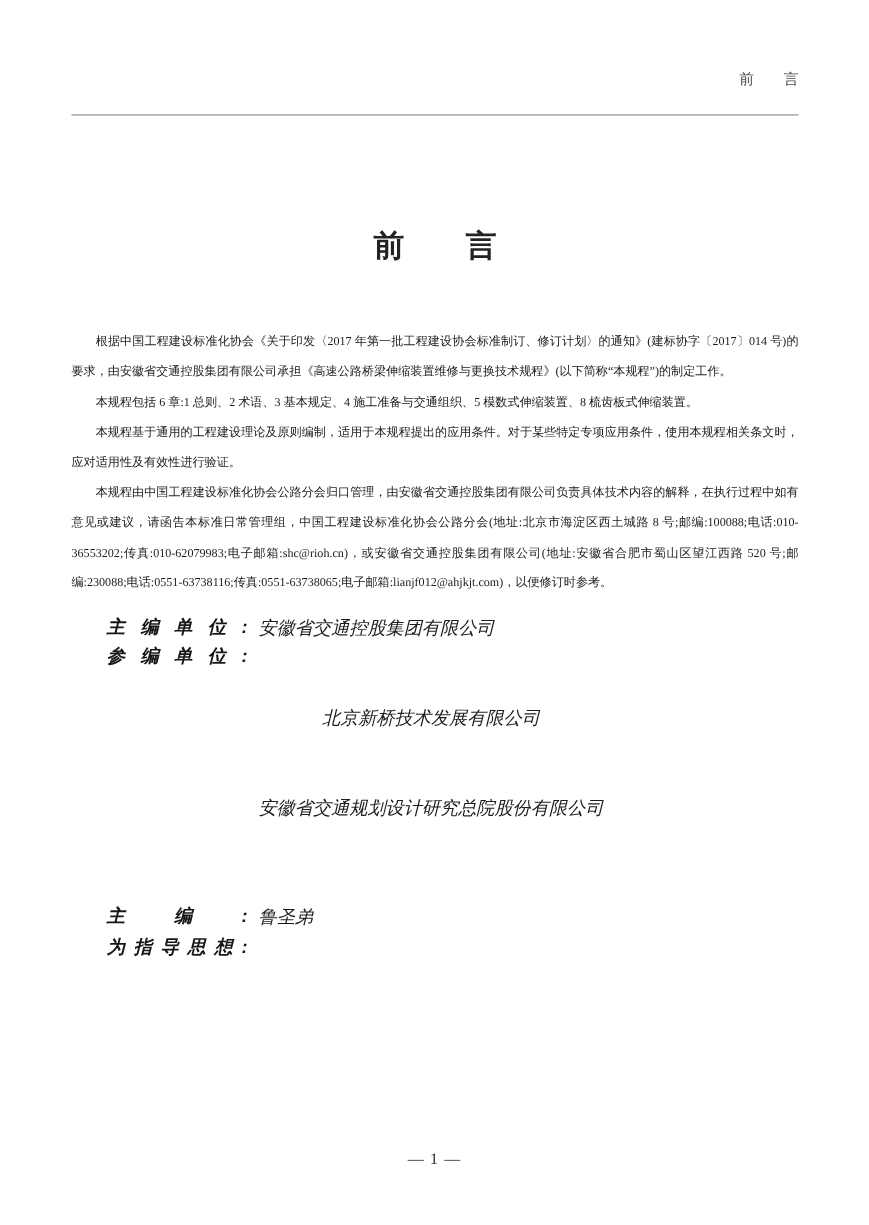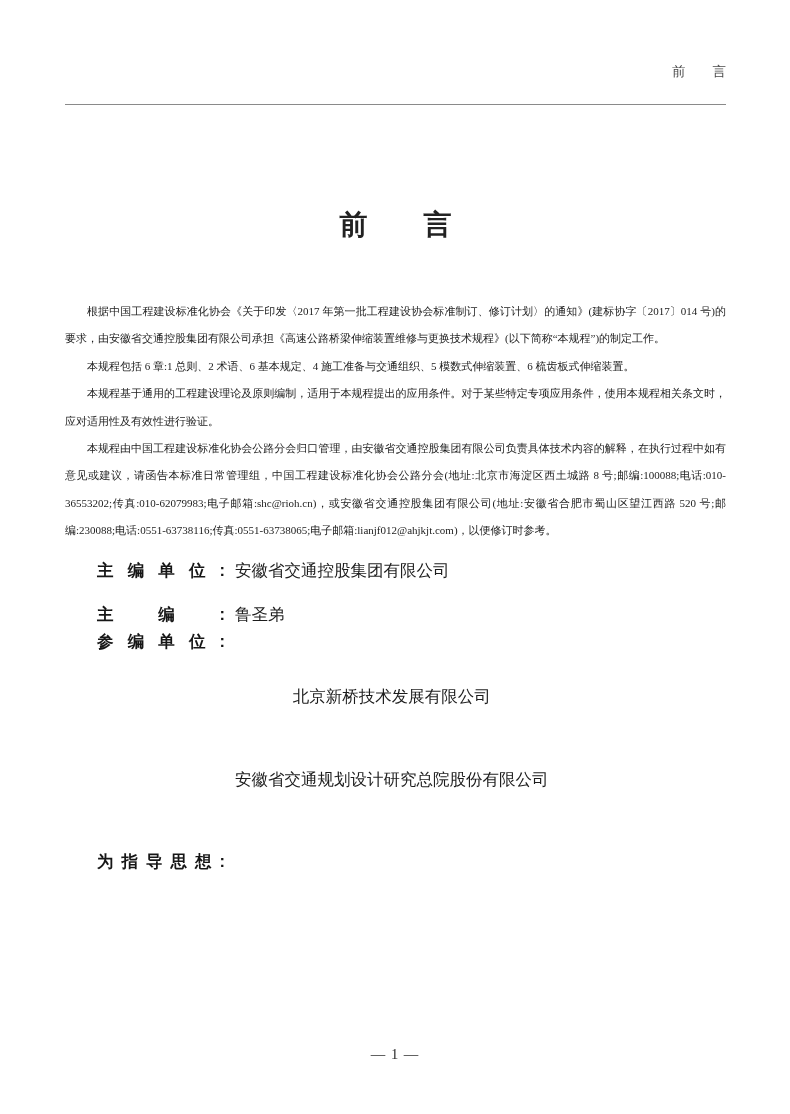--- a/index.html
+++ b/index.html
@@ -51,20 +51,21 @@
   }
   .credits {
     margin-top: 12px;
     padding-left: 32px;
     font-size: 16.5px;
   }
   .credit-row {
     display: flex;
     align-items: flex-start;
     line-height: 27.4px;
+    font-style: italic;
   }
   .credit-label {
     flex: 0 0 128px;
     margin-right: 10px;
     font-family: "Liberation Sans", "DejaVu Sans", sans-serif;
     font-weight: bold;
     font-size: 16.5px;
     text-align: justify;
     text-align-last: justify;
     color: #161616;
@@ -88,43 +89,43 @@
 
     <div class="running-header">
       <span>前　　言</span>
     </div>
     <hr class="header-rule">
 
     <h1 class="doc-title">前　　言</h1>
 
     <div class="body-text">
       <p>根据中国工程建设标准化协会《关于印发〈2017 年第一批工程建设协会标准制订、修订计划〉的通知》(建标协字〔2017〕014 号)的要求，由安徽省交通控股集团有限公司承担《高速公路桥梁伸缩装置维修与更换技术规程》(以下简称“本规程”)的制定工作。</p>
-      <p>本规程包括 6 章:1 总则、2 术语、6 基本规定、4 施工准备与交通组织、5 模数式伸缩装置、6 梳齿板式伸缩装置。</p>
+      <p>本规程包括 6 章:1 总则、2 术语、3 基本规定、4 施工准备与交通组织、5 模数式伸缩装置、8 梳齿板式伸缩装置。</p>
       <p>本规程基于通用的工程建设理论及原则编制，适用于本规程提出的应用条件。对于某些特定专项应用条件，使用本规程相关条文时，应对适用性及有效性进行验证。</p>
       <p>本规程由中国工程建设标准化协会公路分会归口管理，由安徽省交通控股集团有限公司负责具体技术内容的解释，在执行过程中如有意见或建议，请函告本标准日常管理组，中国工程建设标准化协会公路分会(地址:北京市海淀区西土城路 8 号;邮编:100088;电话:010-36553202;传真:010-62079983;电子邮箱:shc@rioh.cn)，或安徽省交通控股集团有限公司(地址:安徽省合肥市蜀山区望江西路 520 号;邮编:230088;电话:0551-63738116;传真:0551-63738065;电子邮箱:lianjf012@ahjkjt.com)，以便修订时参考。</p>
     </div>
 
     <div class="credits">
 
       <div class="credit-row">
         <span class="credit-label">主编单位:</span>
         <span class="credit-value">安徽省交通控股集团有限公司</span>
       </div>
 
-      <div class="credit-row group-gap">
-        <span class="credit-label">主编:</span>
-        <span class="credit-value">鲁圣弟</span>
-      </div>
-
       <div class="credit-row">
         <span class="credit-label">参编单位:</span>
         <div class="credit-values">
           <div>北京新桥技术发展有限公司</div>
           <div>安徽省交通规划设计研究总院股份有限公司</div>
         </div>
+      </div>
+
+      <div class="credit-row group-gap">
+        <span class="credit-label">主编:</span>
+        <span class="credit-value">鲁圣弟</span>
       </div>
 
       <div class="credit-row">
         <span class="credit-label">为指导思想:</span>
         <div class="credit-values">
           
           
           
           
         </div>

